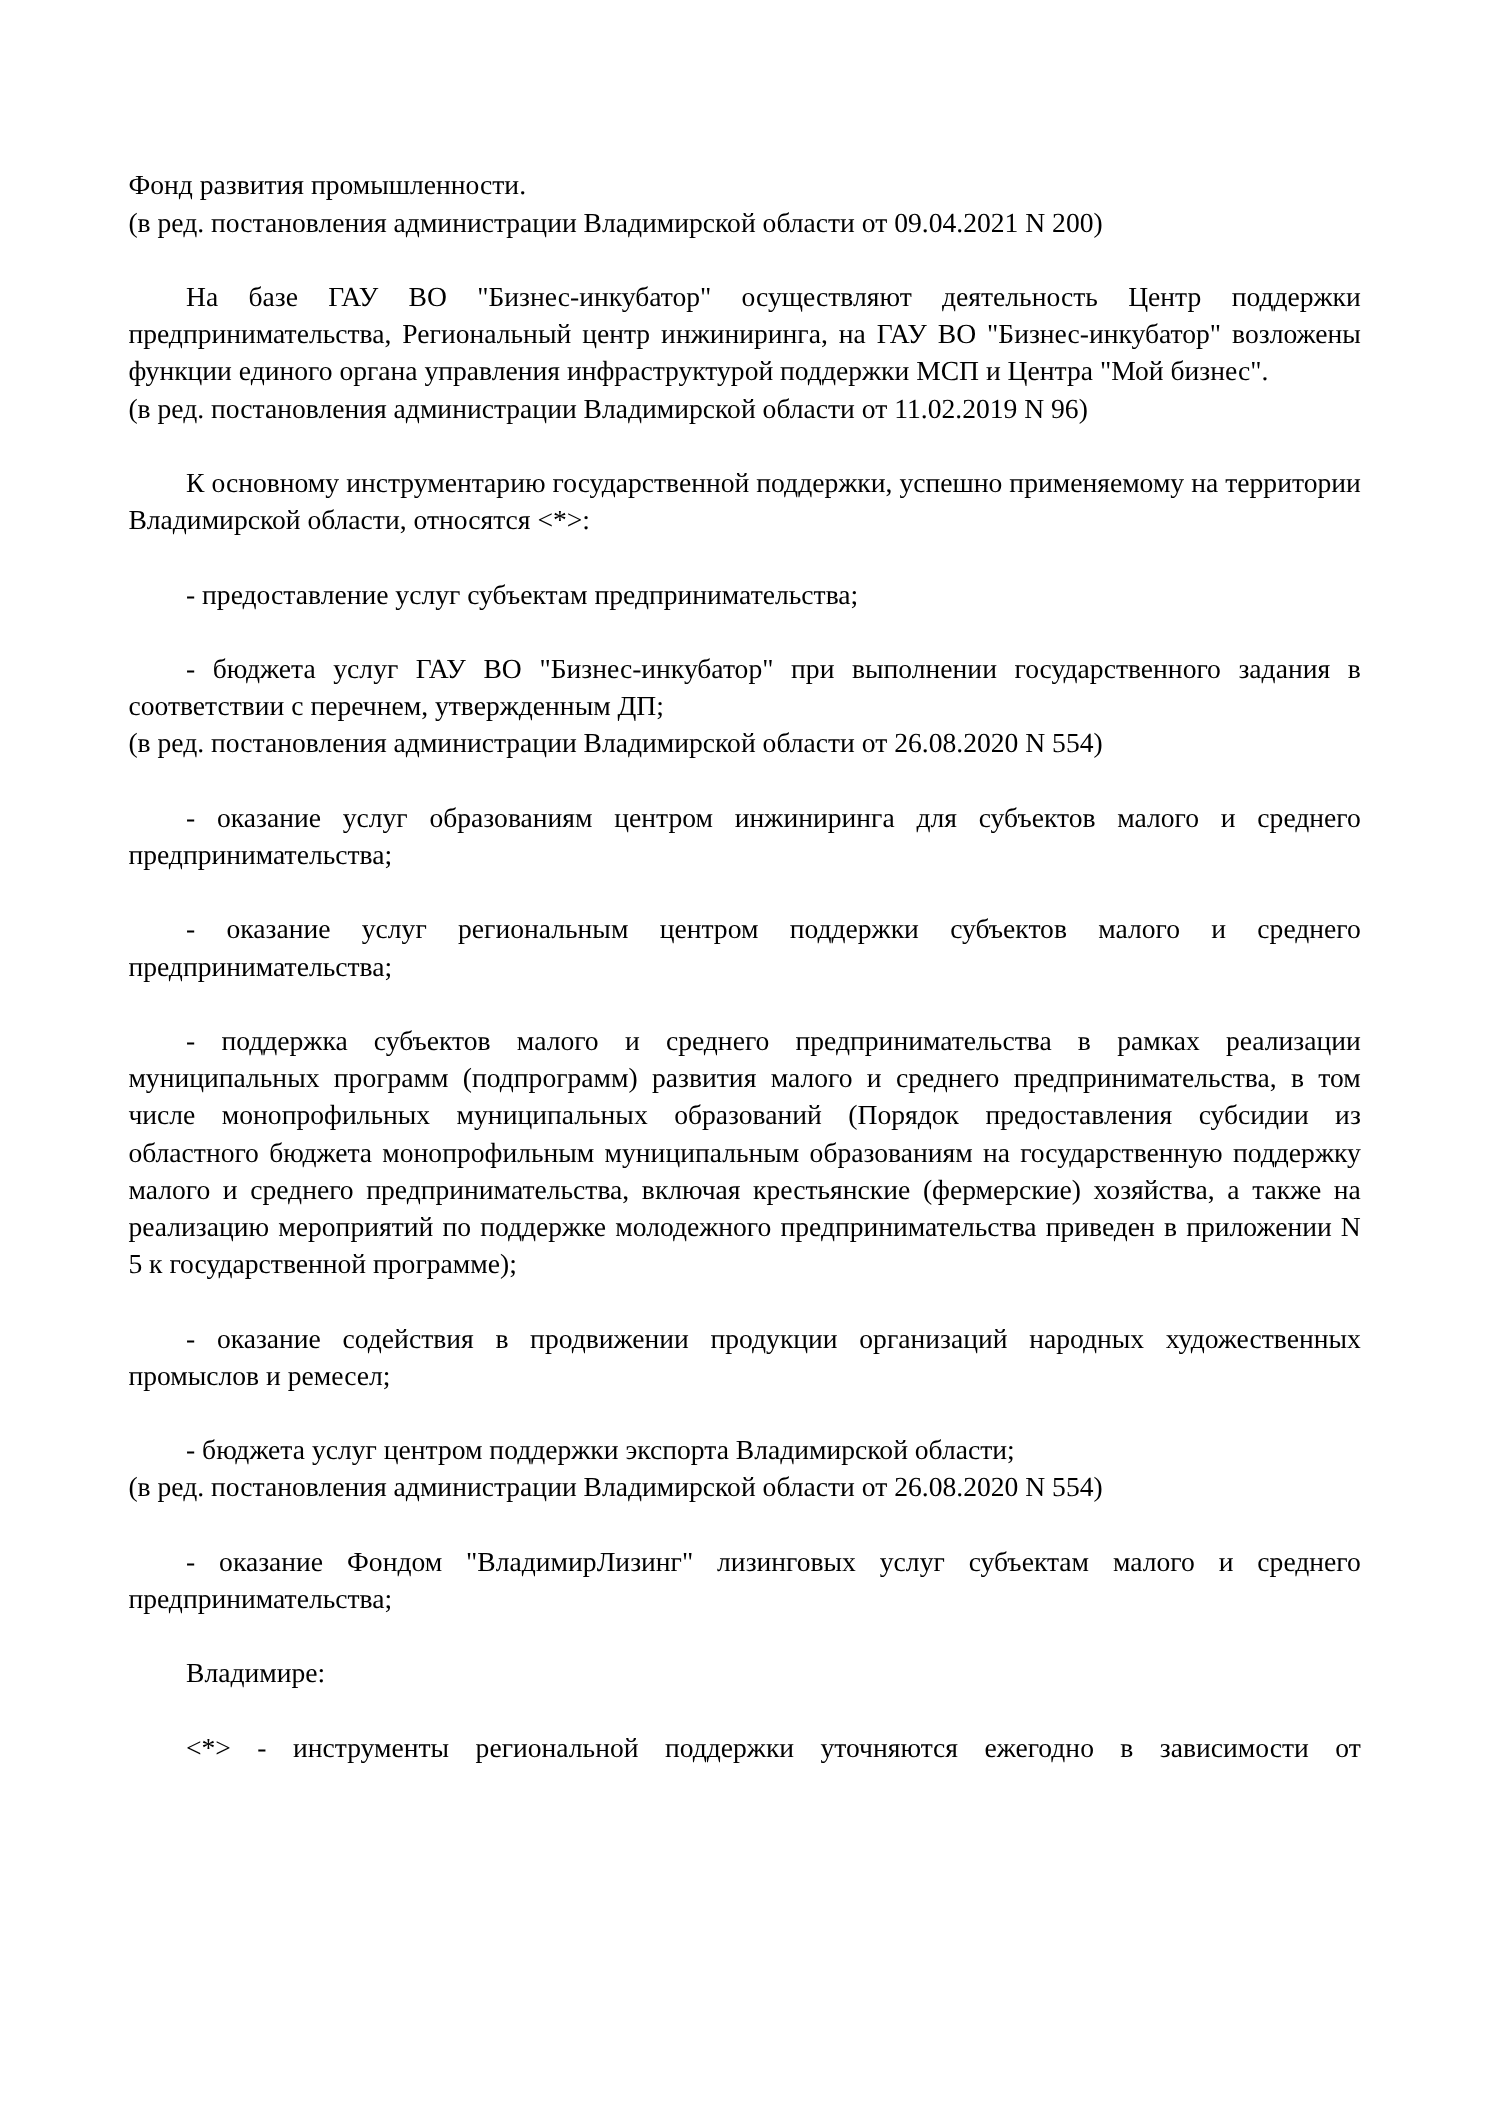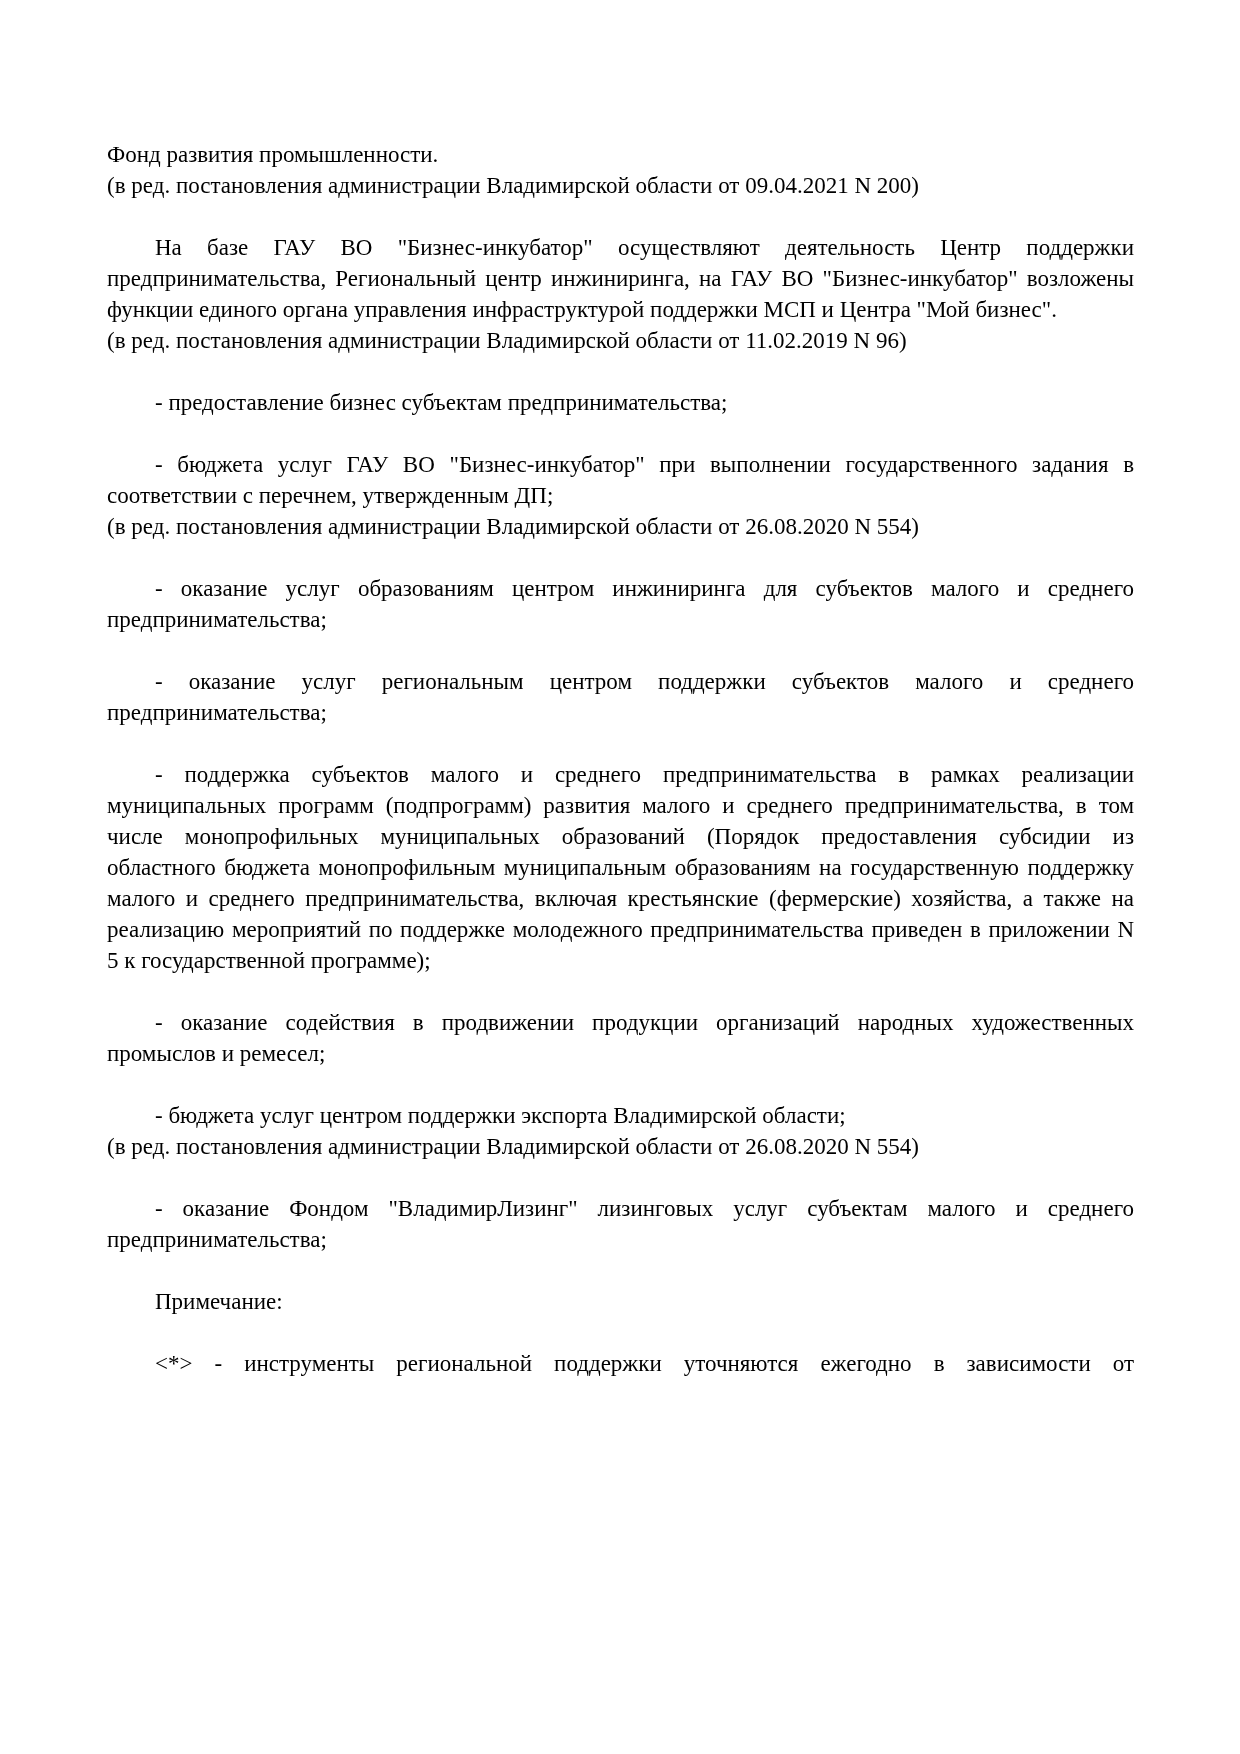--- a/index.html
+++ b/index.html
@@ -39,25 +39,26 @@
   }
 </style>
 </head>
 <body>
 
 <div class="doc">
   <p class="plain">Фонд развития промышленности.</p>
   <p class="plain">(в ред. постановления администрации Владимирской области от 09.04.2021 N 200)</p>
   <p class="indent gap">На базе ГАУ ВО "Бизнес-инкубатор" осуществляют деятельность Центр поддержки предпринимательства, Региональный центр инжиниринга, на ГАУ ВО "Бизнес-инкубатор" возложены функции единого органа управления инфраструктурой поддержки МСП и Центра "Мой бизнес".</p>
   <p class="plain">(в ред. постановления администрации Владимирской области от 11.02.2019 N 96)</p>
-  <p class="indent gap">- предоставление бизнес субъектам предпринимательства;</p>
+  <p class="indent gap">К основному инструментарию государственной поддержки, успешно применяемому на территории Владимирской области, относятся &lt;*&gt;:</p>
+  <p class="indent gap">- предоставление услуг субъектам предпринимательства;</p>
   <p class="indent gap">- бюджета услуг ГАУ ВО "Бизнес-инкубатор" при выполнении государственного задания в соответствии с перечнем, утвержденным ДП;</p>
   <p class="plain">(в ред. постановления администрации Владимирской области от 26.08.2020 N 554)</p>
   <p class="indent gap">- оказание услуг образованиям центром инжиниринга для субъектов малого и среднего предпринимательства;</p>
   <p class="indent gap">- оказание услуг региональным центром поддержки субъектов малого и среднего предпринимательства;</p>
   <p class="indent gap">- поддержка субъектов малого и среднего предпринимательства в рамках реализации муниципальных программ (подпрограмм) развития малого и среднего предпринимательства, в том числе монопрофильных муниципальных образований (Порядок предоставления субсидии из областного бюджета монопрофильным муниципальным образованиям на государственную поддержку малого и среднего предпринимательства, включая крестьянские (фермерские) хозяйства, а также на реализацию мероприятий по поддержке молодежного предпринимательства приведен в приложении N 5 к государственной программе);</p>
   <p class="indent gap">- оказание содействия в продвижении продукции организаций народных художественных промыслов и ремесел;</p>
   <p class="indent gap">- бюджета услуг центром поддержки экспорта Владимирской области;</p>
   <p class="plain">(в ред. постановления администрации Владимирской области от 26.08.2020 N 554)</p>
   <p class="indent gap">- оказание Фондом "ВладимирЛизинг" лизинговых услуг субъектам малого и среднего предпринимательства;</p>
-  <p class="indent gap">Примечание:</p>
+  <p class="indent gap">Владимире:</p>
   <p class="indent gap justify-last">&lt;*&gt; - инструменты региональной поддержки уточняются ежегодно в зависимости от</p>
 </div>
 
 </body></html>

